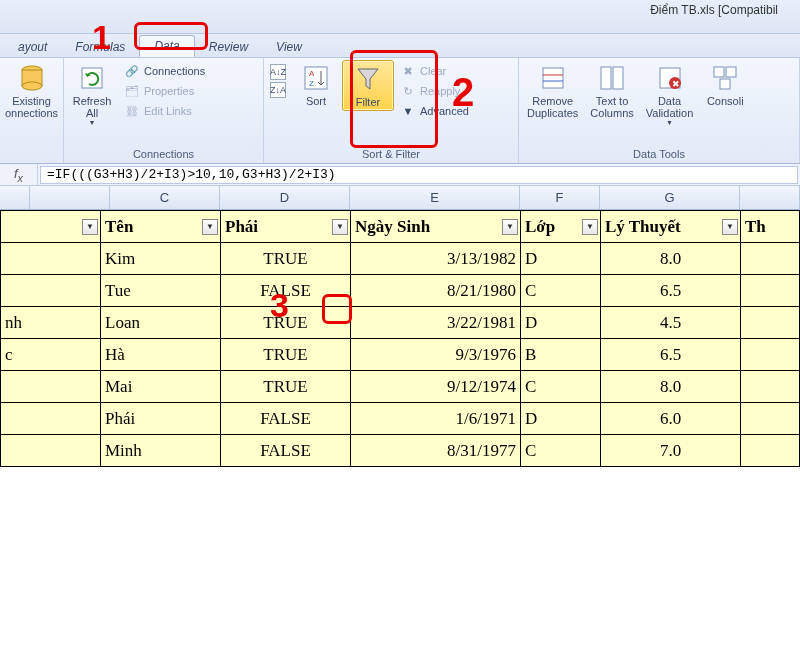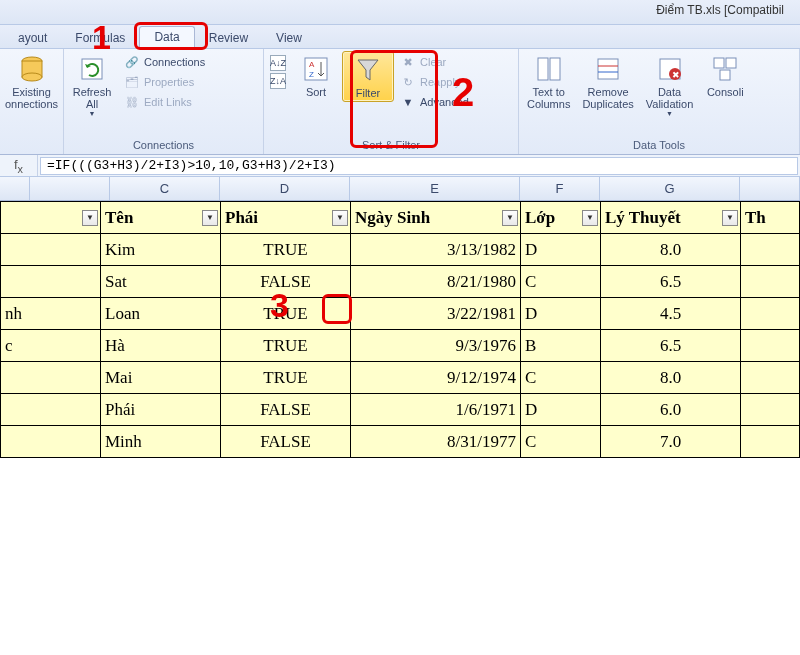--- a/index.html
+++ b/index.html
@@ -8,41 +8,42 @@
     font-family: "Segoe UI", Tahoma, sans-serif;
     font-size: 12px;
     background: #fff;
     width: 800px;
     height: 655px;
     overflow: hidden;
     position: relative;
   }
   .titlebar {
     background: linear-gradient(#e8eefa, #dde6f5);
-    height: 25px;
+    height: 34px;
     border-bottom: 1px solid #b8c9e6;
     text-align: right;
-    padding-right: 16px;
+    padding-right: 22px;
     font-size: 12px;
     line-height: 20px;
     color: #333;
   }
   .tabs {
     display: flex;
     background: linear-gradient(#e8eefa, #dde6f5);
     height: 24px;
     padding-left: 4px;
     border-bottom: 1px solid #b8c9e6;
     align-items: flex-end;
   }
   .tab {
     padding: 3px 14px;
     font-size: 12px;
     color: #3b4a6b;
     cursor: pointer;
+    font-style: italic;
   }
   .tab.active {
     background: #f4f8ff;
     border: 1px solid #aab8d6;
     border-bottom: 1px solid #f4f8ff;
     border-radius: 3px 3px 0 0;
   }
   .ribbon {
     display: flex;
     background: linear-gradient(#f2f6fd, #e2eaf8);
@@ -103,20 +104,21 @@
   .formulabar {
     display: flex;
     align-items: center;
     border-bottom: 1px solid #b8c9e6;
     height: 22px;
     background: #eef3fb;
   }
   .fx {
     width: 38px;
     text-align: center;
+    font-style: italic;
     color: #555;
     border-right: 1px solid #c6d2e8;
     font-size: 13px;
     padding: 2px 0;
   }
   .formula-input {
     flex: 1;
     border: 1px solid #b8c9e6;
     background: #fff;
     font-size: 13px;
@@ -315,37 +317,37 @@
       </div>
     </div>
     <div class="group-label">Sort &amp; Filter</div>
   </div>
 
   <div class="group" style="flex:1">
     <div class="group-body">
       <div class="bigbtn">
         <span class="ico">
           <svg width="30" height="30">
-              <rect x="4" y="4" width="10" height="22" fill="#fff" stroke="#7a8fb8"></rect>
-              <rect x="16" y="4" width="10" height="22" fill="#fff" stroke="#7a8fb8"></rect>
-            </svg>
-        </span>
-        <span style="white-space:pre-line">Text to
-Columns</span>
-      </div>
-      <div class="bigbtn">
-        <span class="ico">
-          <svg width="30" height="30">
               <rect x="5" y="5" width="20" height="20" fill="#fff" stroke="#7a8fb8"></rect>
               <line x1="5" y1="12" x2="25" y2="12" stroke="#c33"></line>
               <line x1="5" y1="18" x2="25" y2="18" stroke="#36c"></line>
             </svg>
         </span>
         <span style="white-space:pre-line">Remove
 Duplicates</span>
+      </div>
+      <div class="bigbtn">
+        <span class="ico">
+          <svg width="30" height="30">
+              <rect x="4" y="4" width="10" height="22" fill="#fff" stroke="#7a8fb8"></rect>
+              <rect x="16" y="4" width="10" height="22" fill="#fff" stroke="#7a8fb8"></rect>
+            </svg>
+        </span>
+        <span style="white-space:pre-line">Text to
+Columns</span>
       </div>
       <div class="bigbtn">
         <span class="ico">
           <svg width="30" height="30">
               <rect x="5" y="5" width="20" height="20" fill="#fff" stroke="#7a8fb8"></rect>
               <circle cx="20" cy="20" r="6" fill="#c33"></circle>
               <text x="17" y="24" font-size="9" fill="#fff">✖</text>
             </svg>
         </span>
         <span style="white-space:pre-line">Data
@@ -411,21 +413,21 @@
           <td></td>
           <td>Kim</td>
           <td class="c-center">TRUE</td>
           <td class="c-right">3/13/1982</td>
           <td>D</td>
           <td class="c-center">8.0</td>
           <td></td>
         </tr>
         <tr>
           <td></td>
-          <td>Sat</td>
+          <td>Tue</td>
           <td class="c-center">FALSE</td>
           <td class="c-right">8/21/1980</td>
           <td>C</td>
           <td class="c-center">6.5</td>
           <td></td>
         </tr>
         <tr>
           <td>nh</td>
           <td>Loan</td>
           <td class="c-center">TRUE</td>

